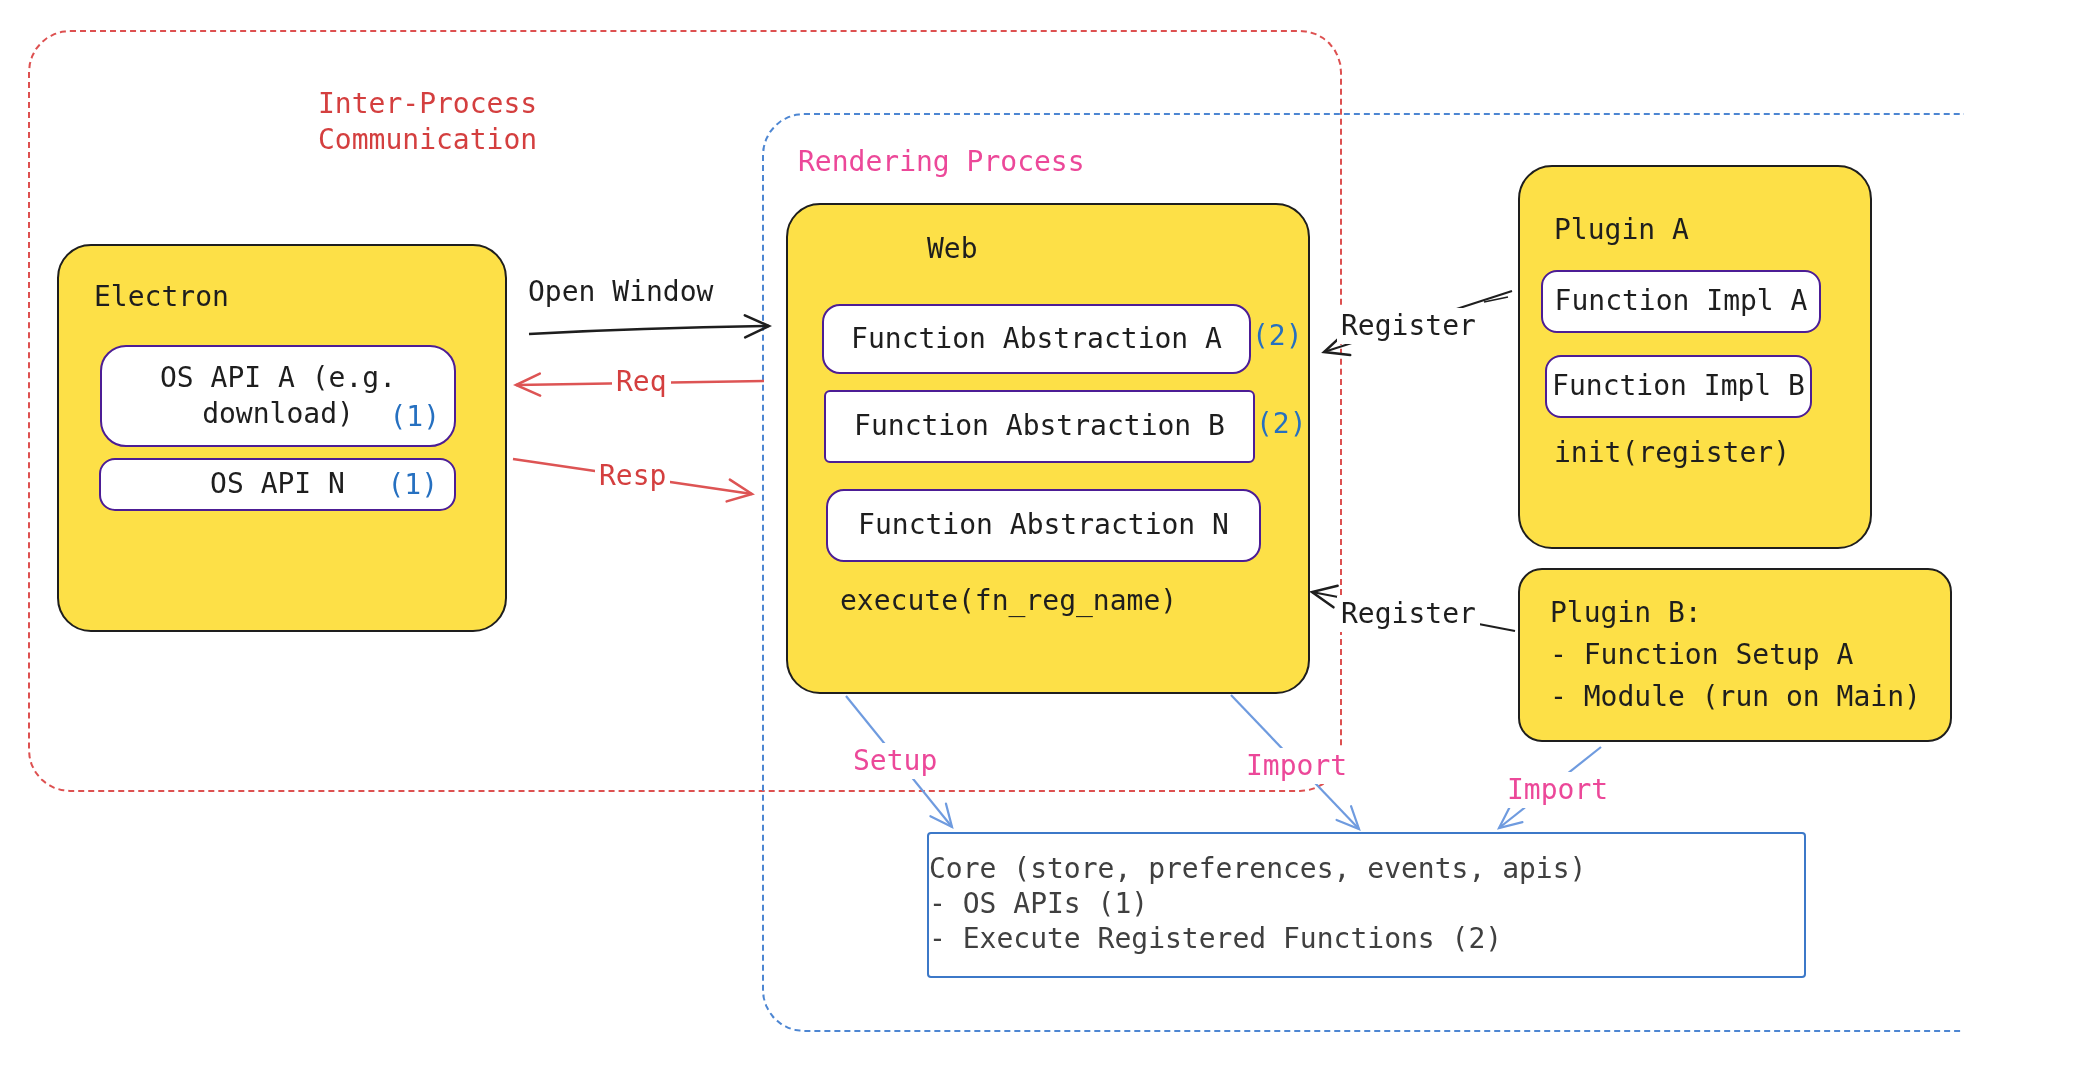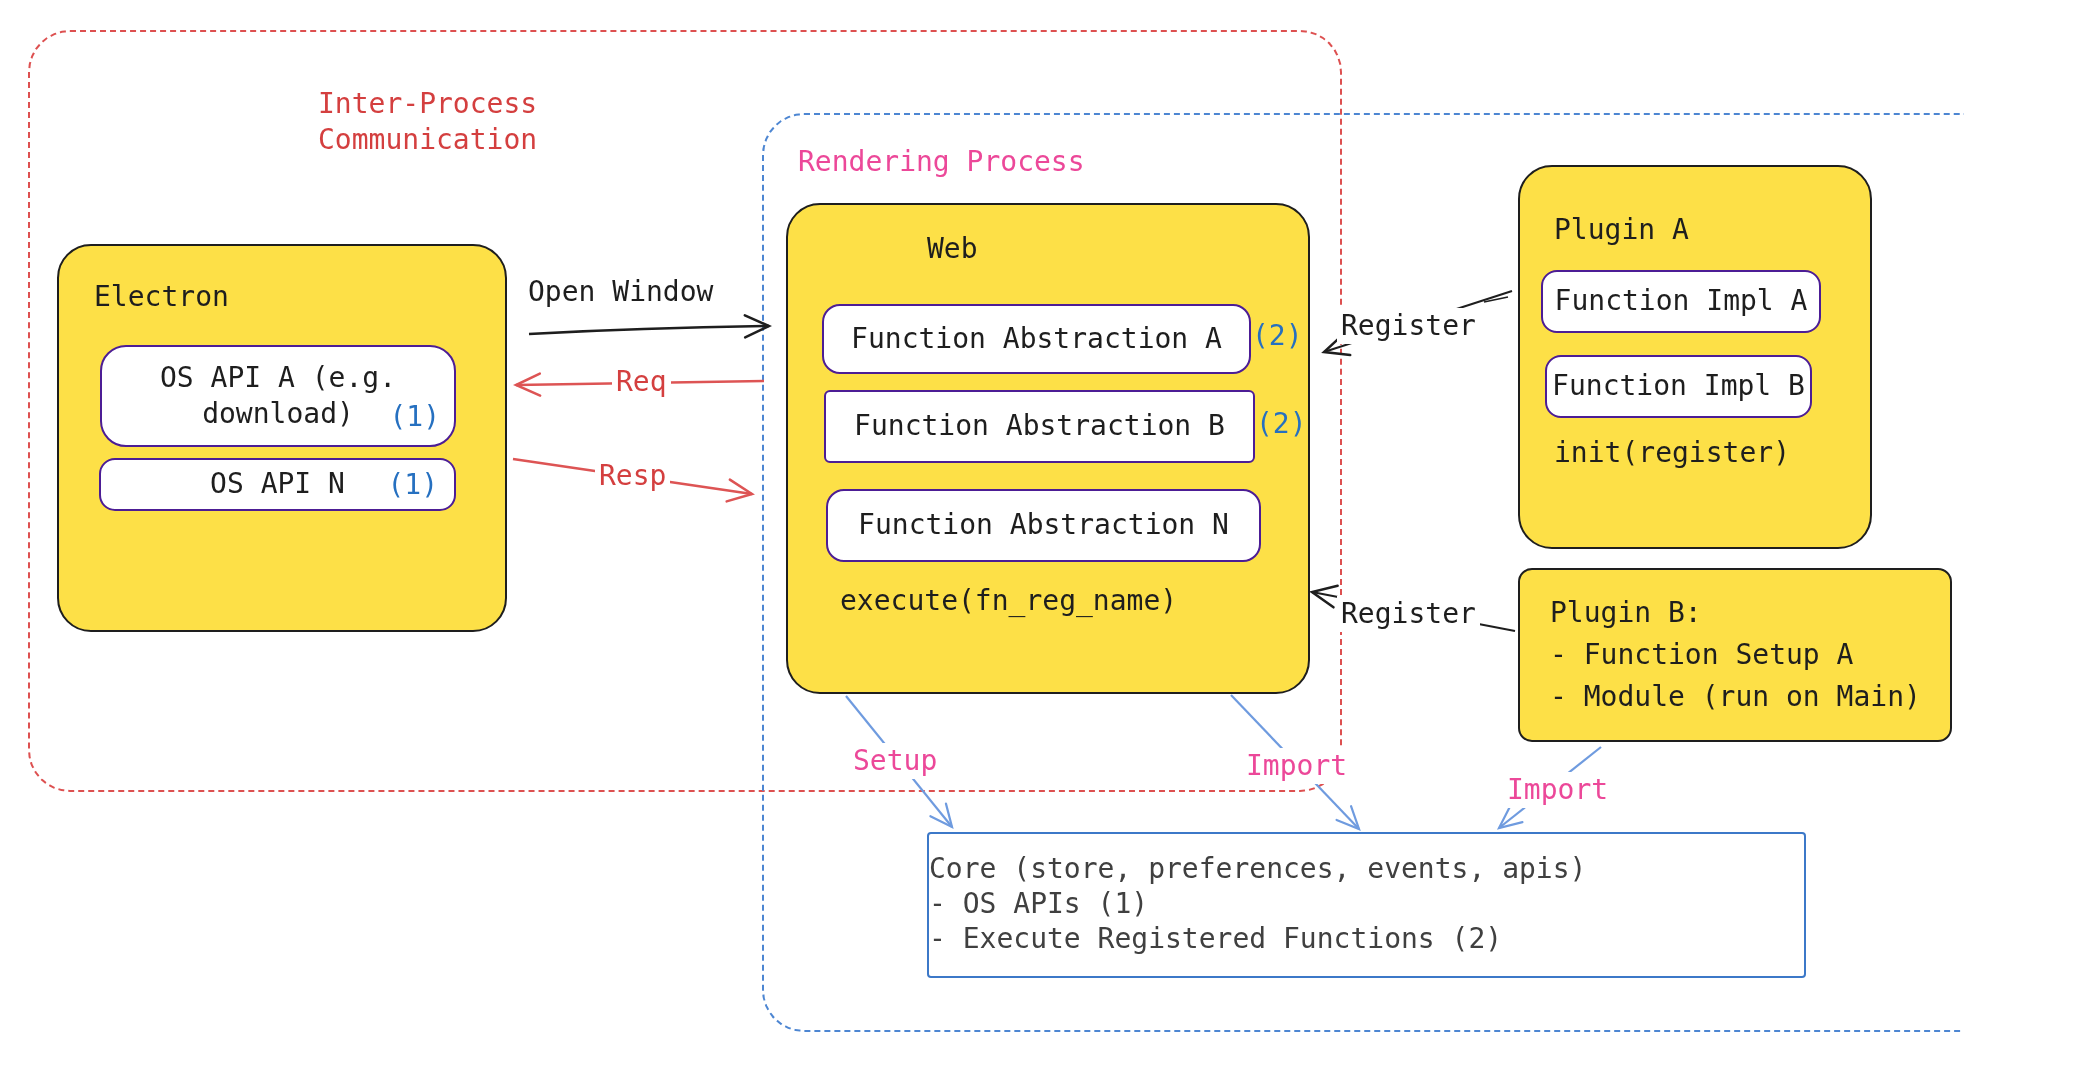--- a/index.html
+++ b/index.html
@@ -75,21 +75,21 @@
     <div class="abs title" style="left:34px;top:45px;">Plugin A</div>
     <div class="innerbox" style="left:21px;top:103px;width:276px;height:59px;border-radius:16px;">
       <div>Function Impl A</div>
     </div>
     <div class="innerbox" style="left:25px;top:188px;width:263px;height:59px;border-radius:16px;">
       <div>Function Impl B</div>
     </div>
     <div class="abs" style="left:34px;top:268px;white-space:nowrap;">init(register)</div>
   </div>
 
-  <div class="sketchbox" style="left:1518px;top:568px;width:430px;height:170px;border-radius:14px;">
+  <div class="sketchbox" style="left:1518px;top:568px;width:430px;height:170px;border-radius:24px;">
     <div class="abs" style="left:30px;top:22px;line-height:42px;white-space:nowrap;">
       <div>Plugin B:</div>
       <div>- Function Setup A</div>
       <div>- Module (run on Main)</div>
     </div>
   </div>
 
   <div class="bluebox" style="left:927px;top:832px;width:875px;height:142px;">
     <div style="padding-top:17px;line-height:35px;">
       <div>Core (store, preferences, events, apis)</div>

